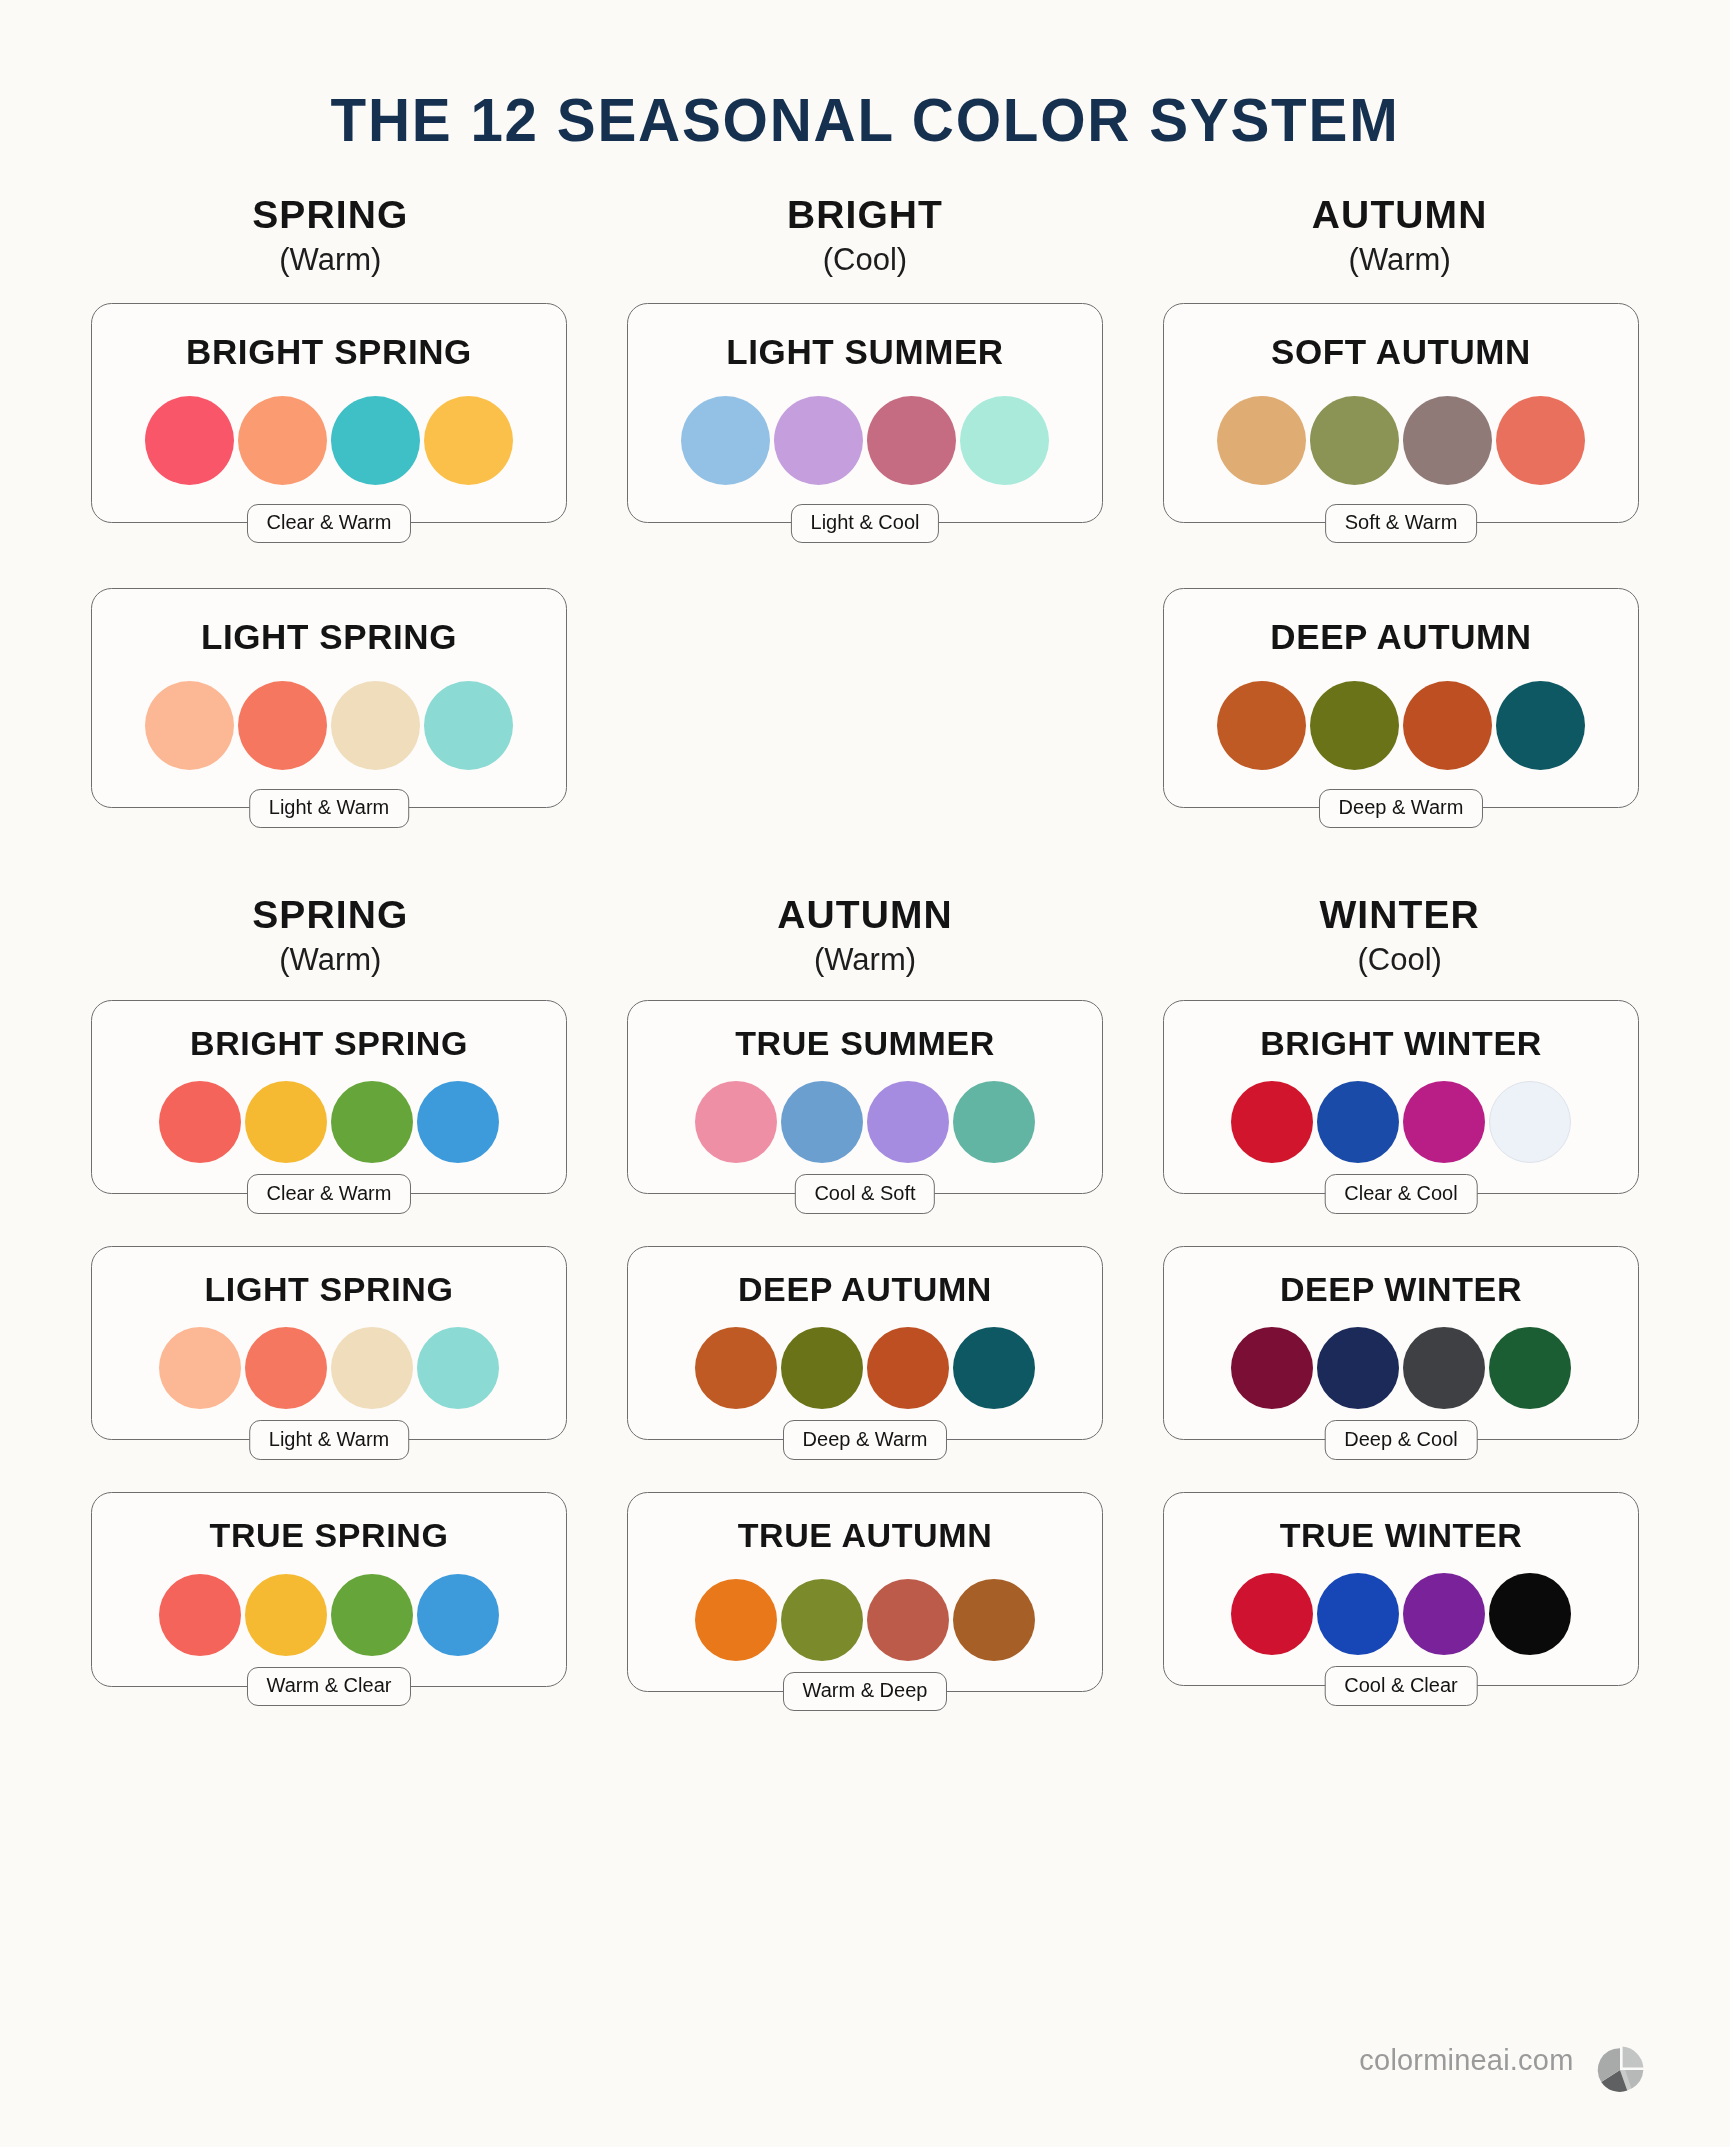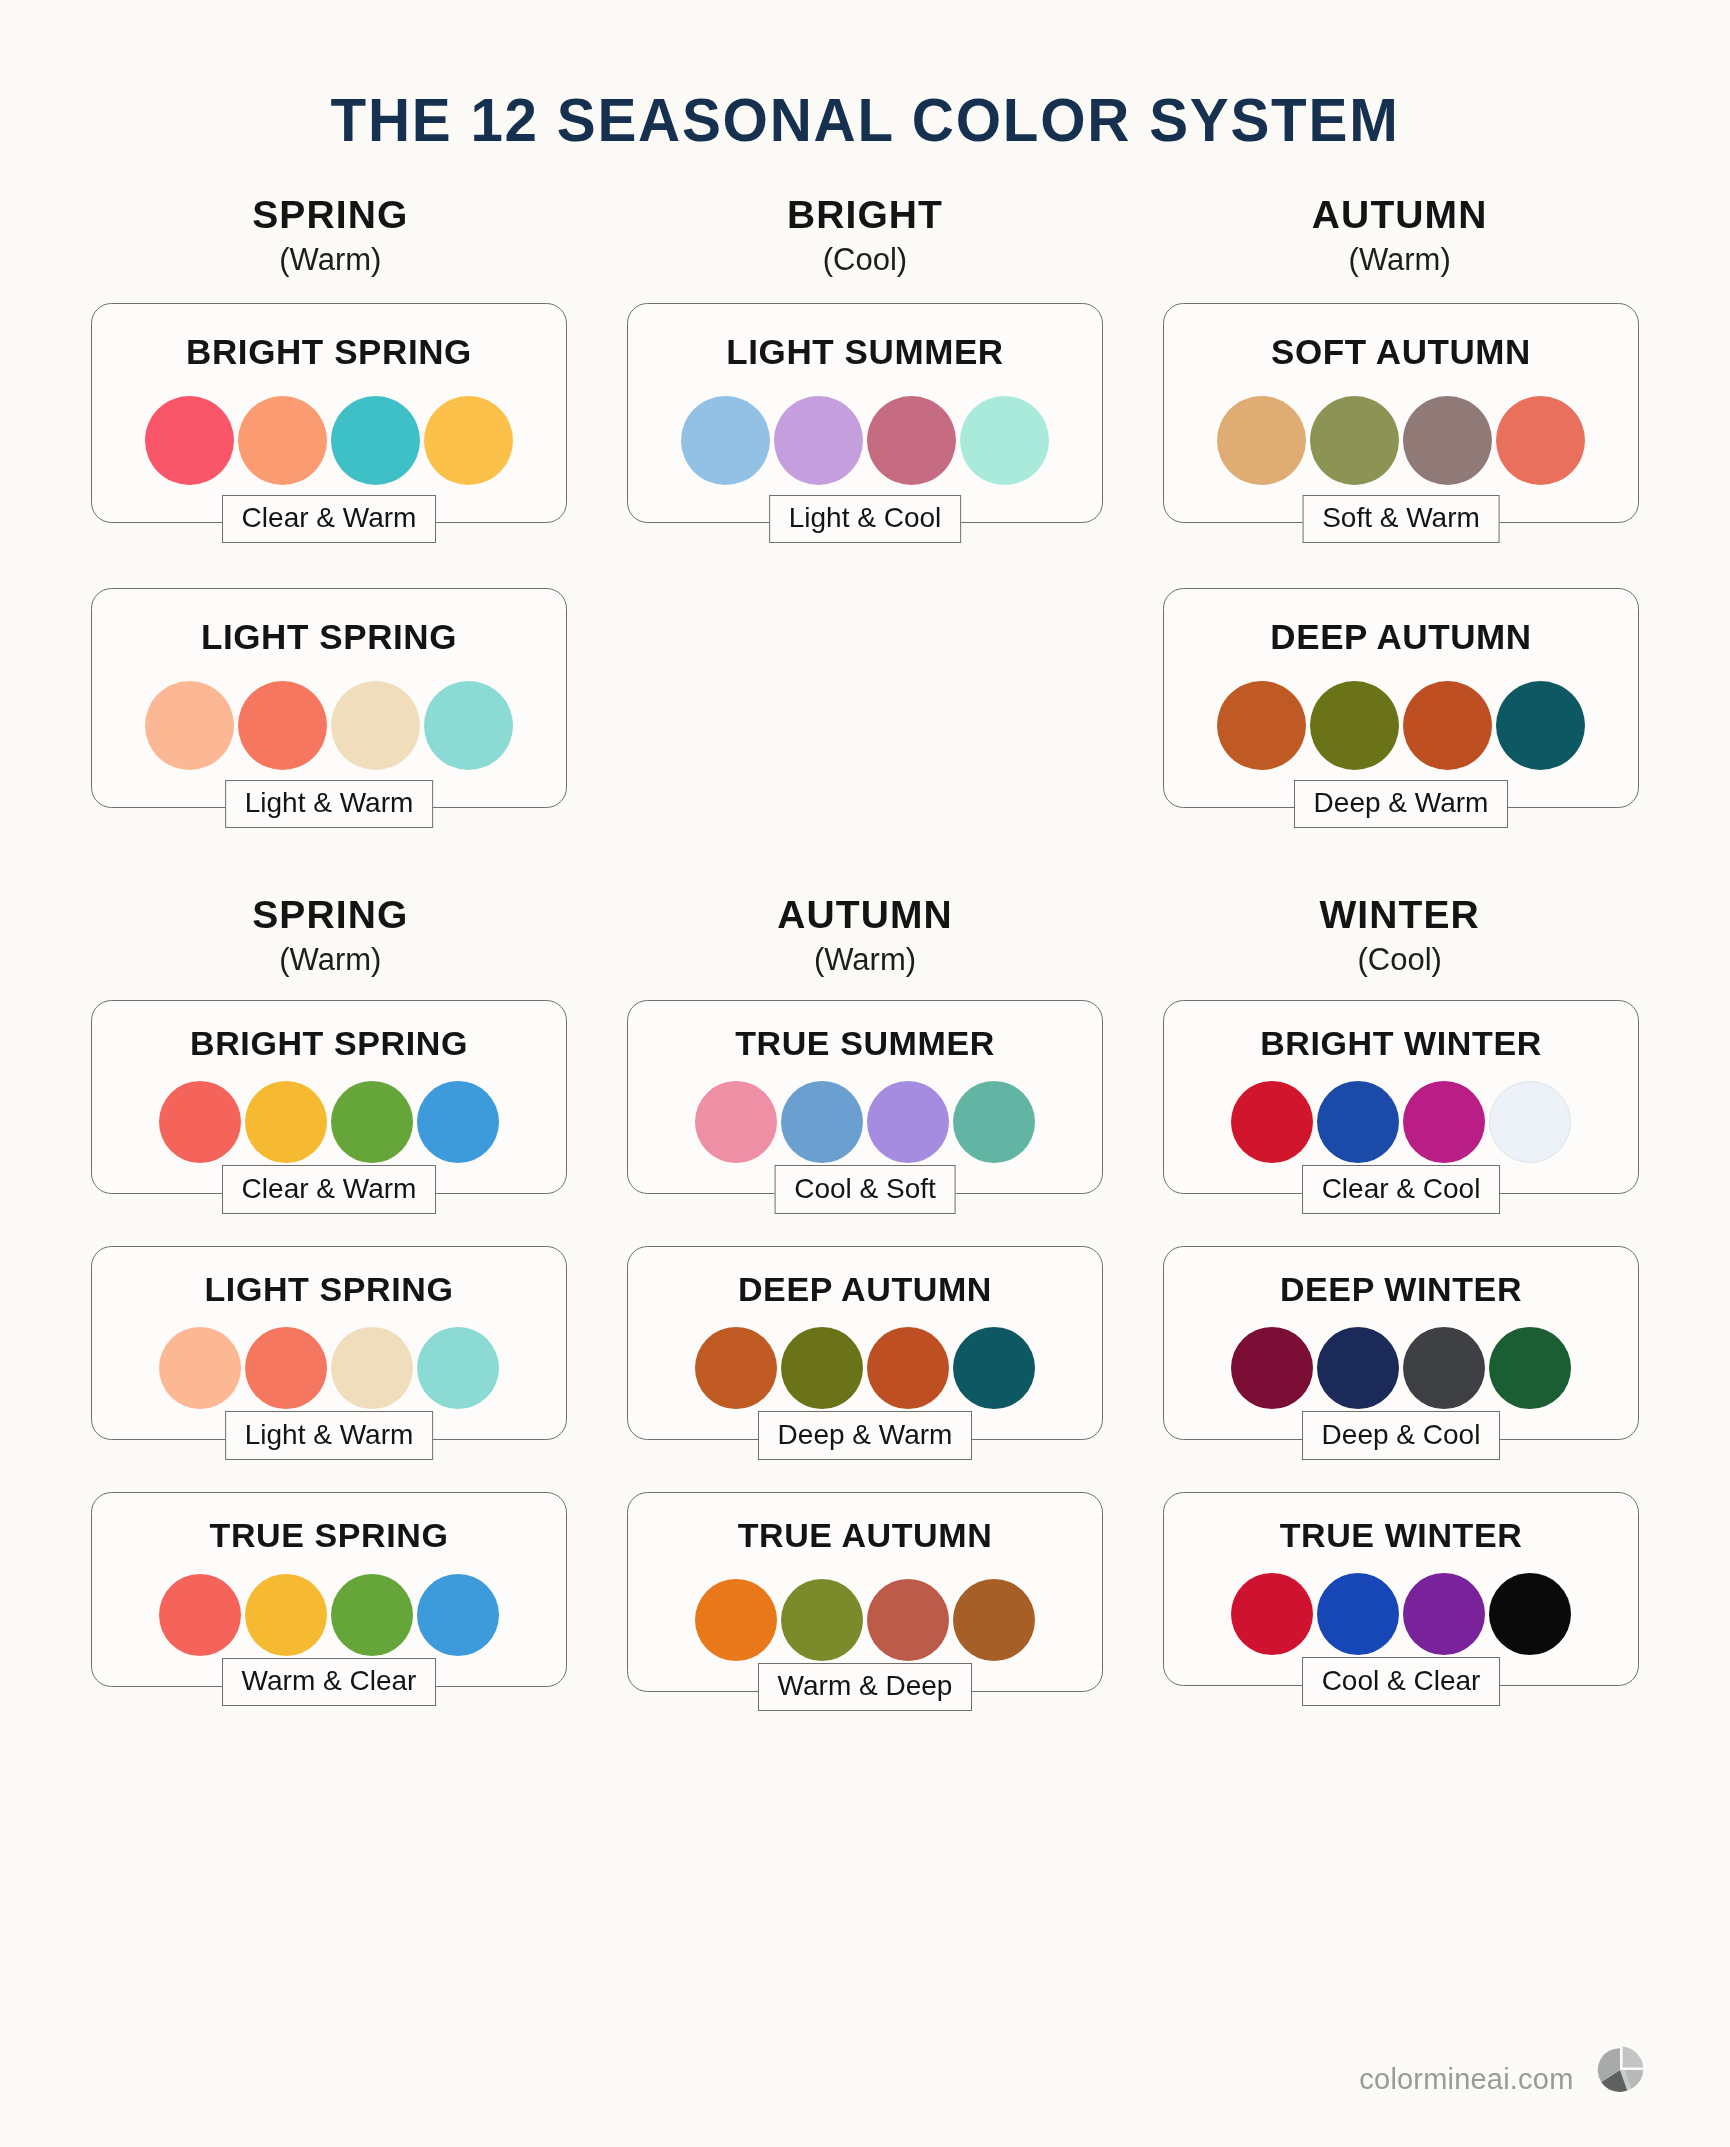--- a/index.html
+++ b/index.html
@@ -104,35 +104,35 @@
     flex: 0 0 auto;
   }
 
   .badge {
     position: absolute;
     left: 50%;
     transform: translateX(-50%);
     bottom: -20.5px;
     background: #FDFCFA;
     border: 1.9px solid #6E6E6E;
-    border-radius: 0;
+    border-radius: 11px;
     padding: 6.5px 18.6px 8.4px 18.6px;
-    font-size: 28px;
+    font-size: 20px;
     color: #141414;
     white-space: nowrap;
     line-height: 1.12;
   }
 
   
   .footer {
     position: absolute;
     right: 84px;
     bottom: 52px;
     display: flex;
-    align-items: flex-end;
+    align-items: flex-start;
     gap: 20.5px;
   }
   .footer-text {
     font-size: 29px;
     color: #9A9A9A;
     letter-spacing: 0.2px;
   }
   .footer-logo { width: 52px; height: 52px; display: block; }
 </style>
 </head>

